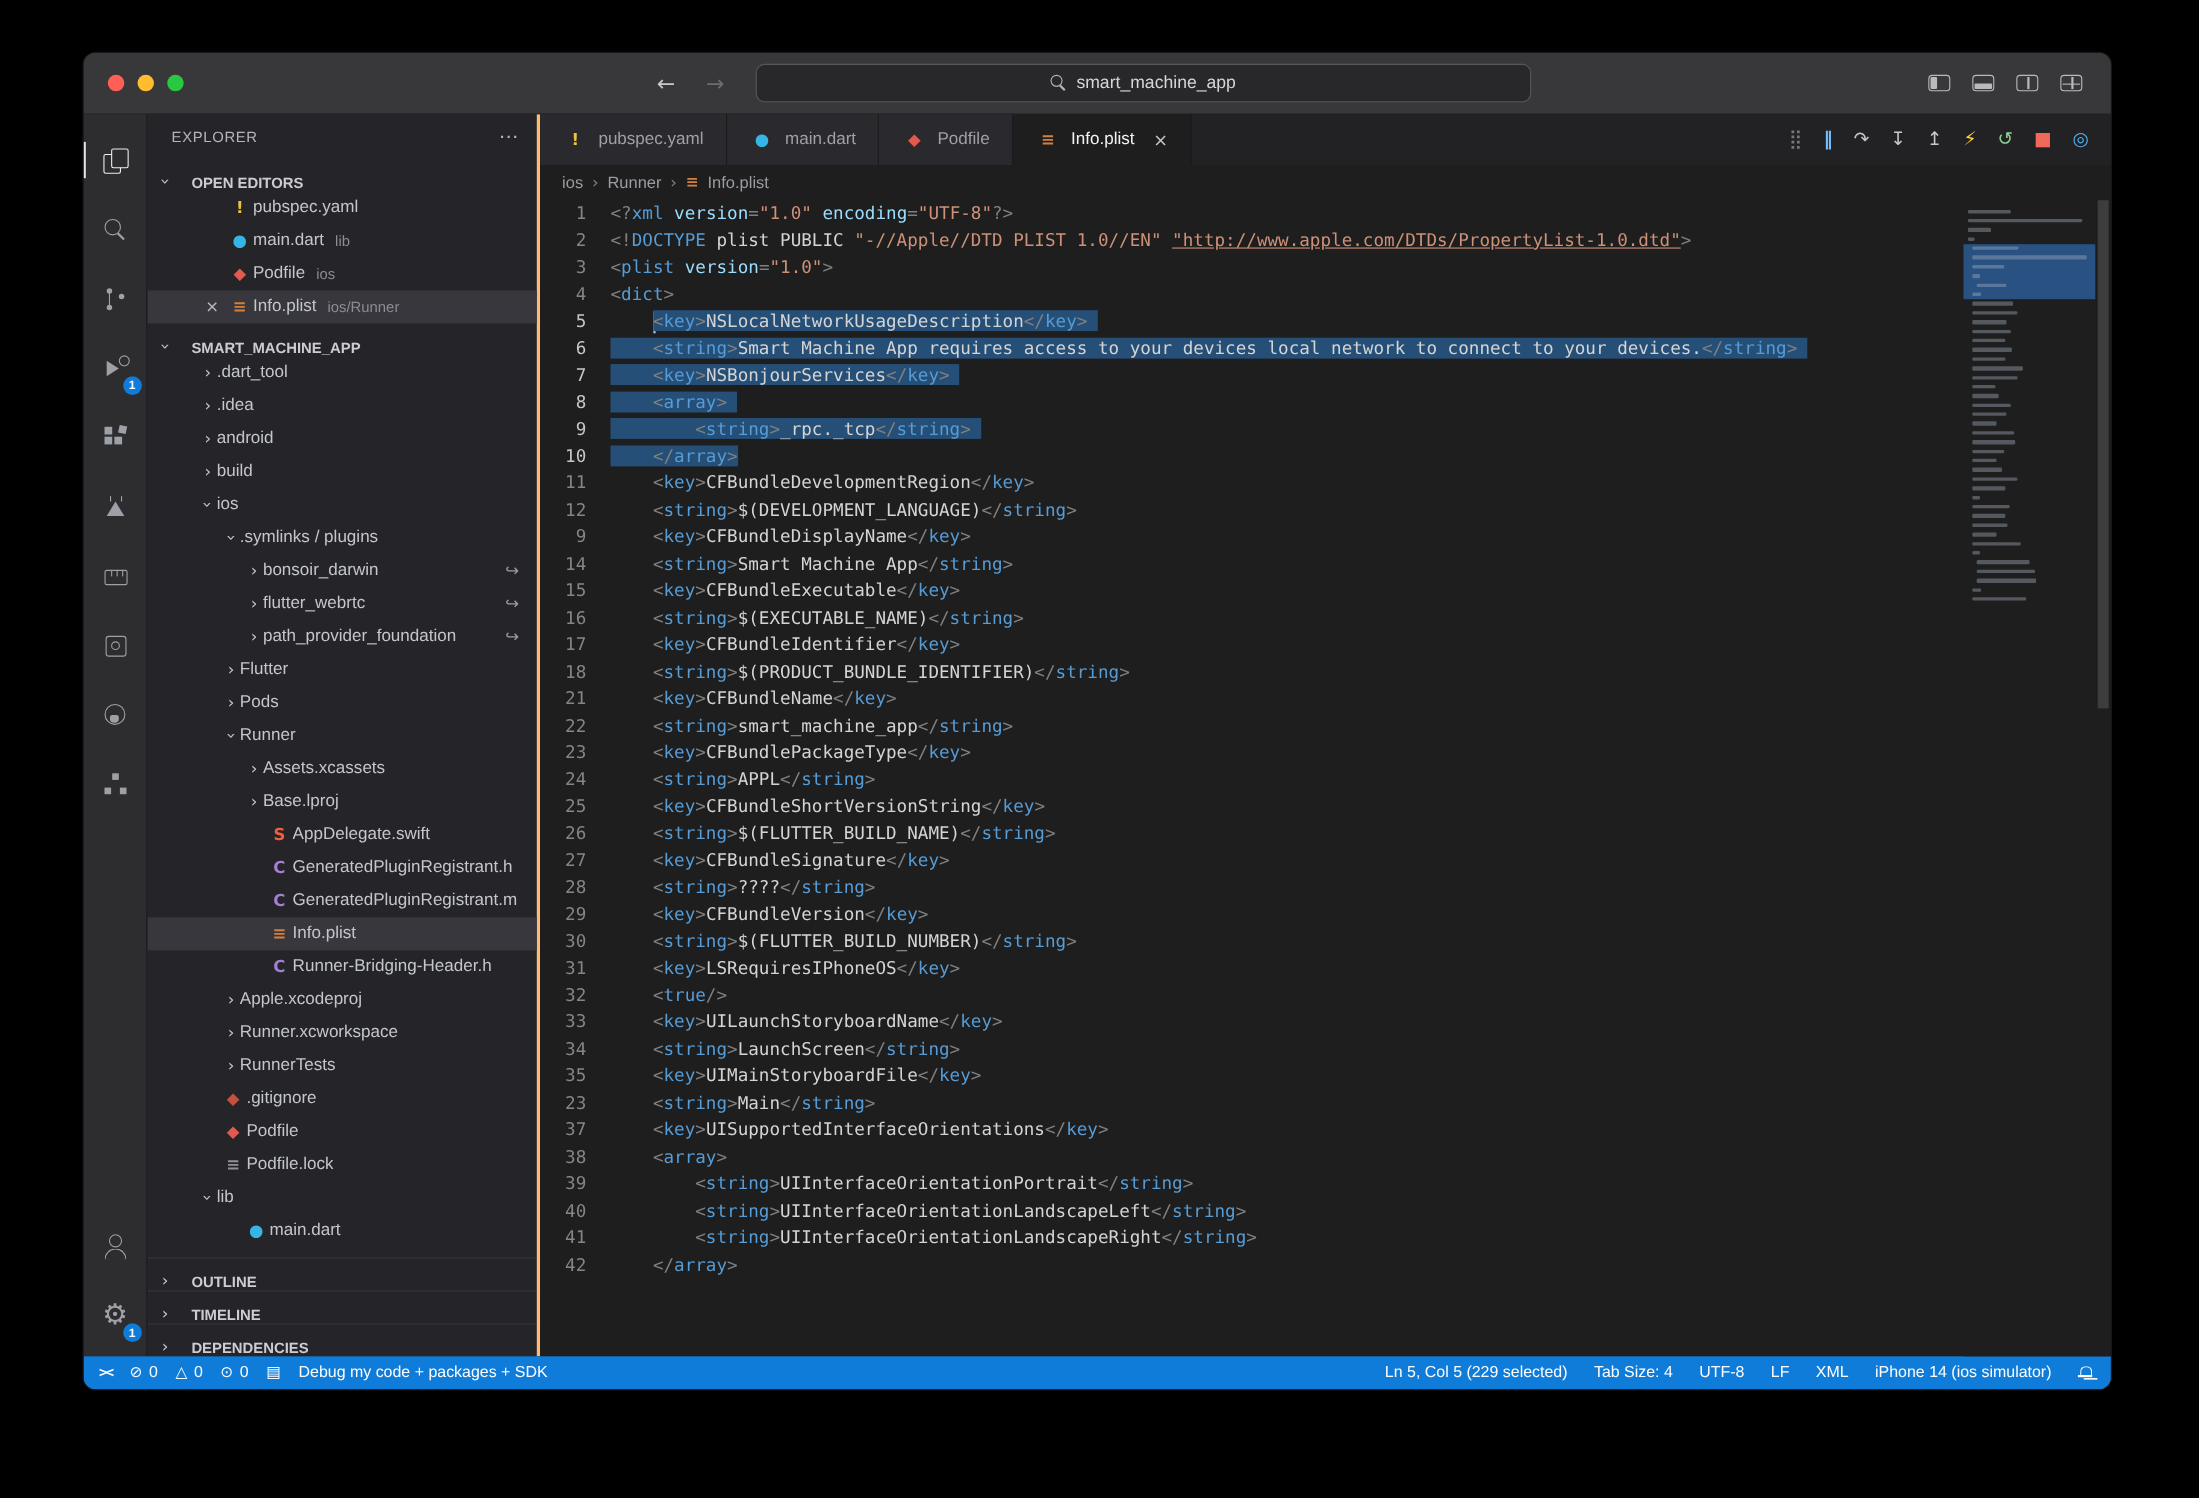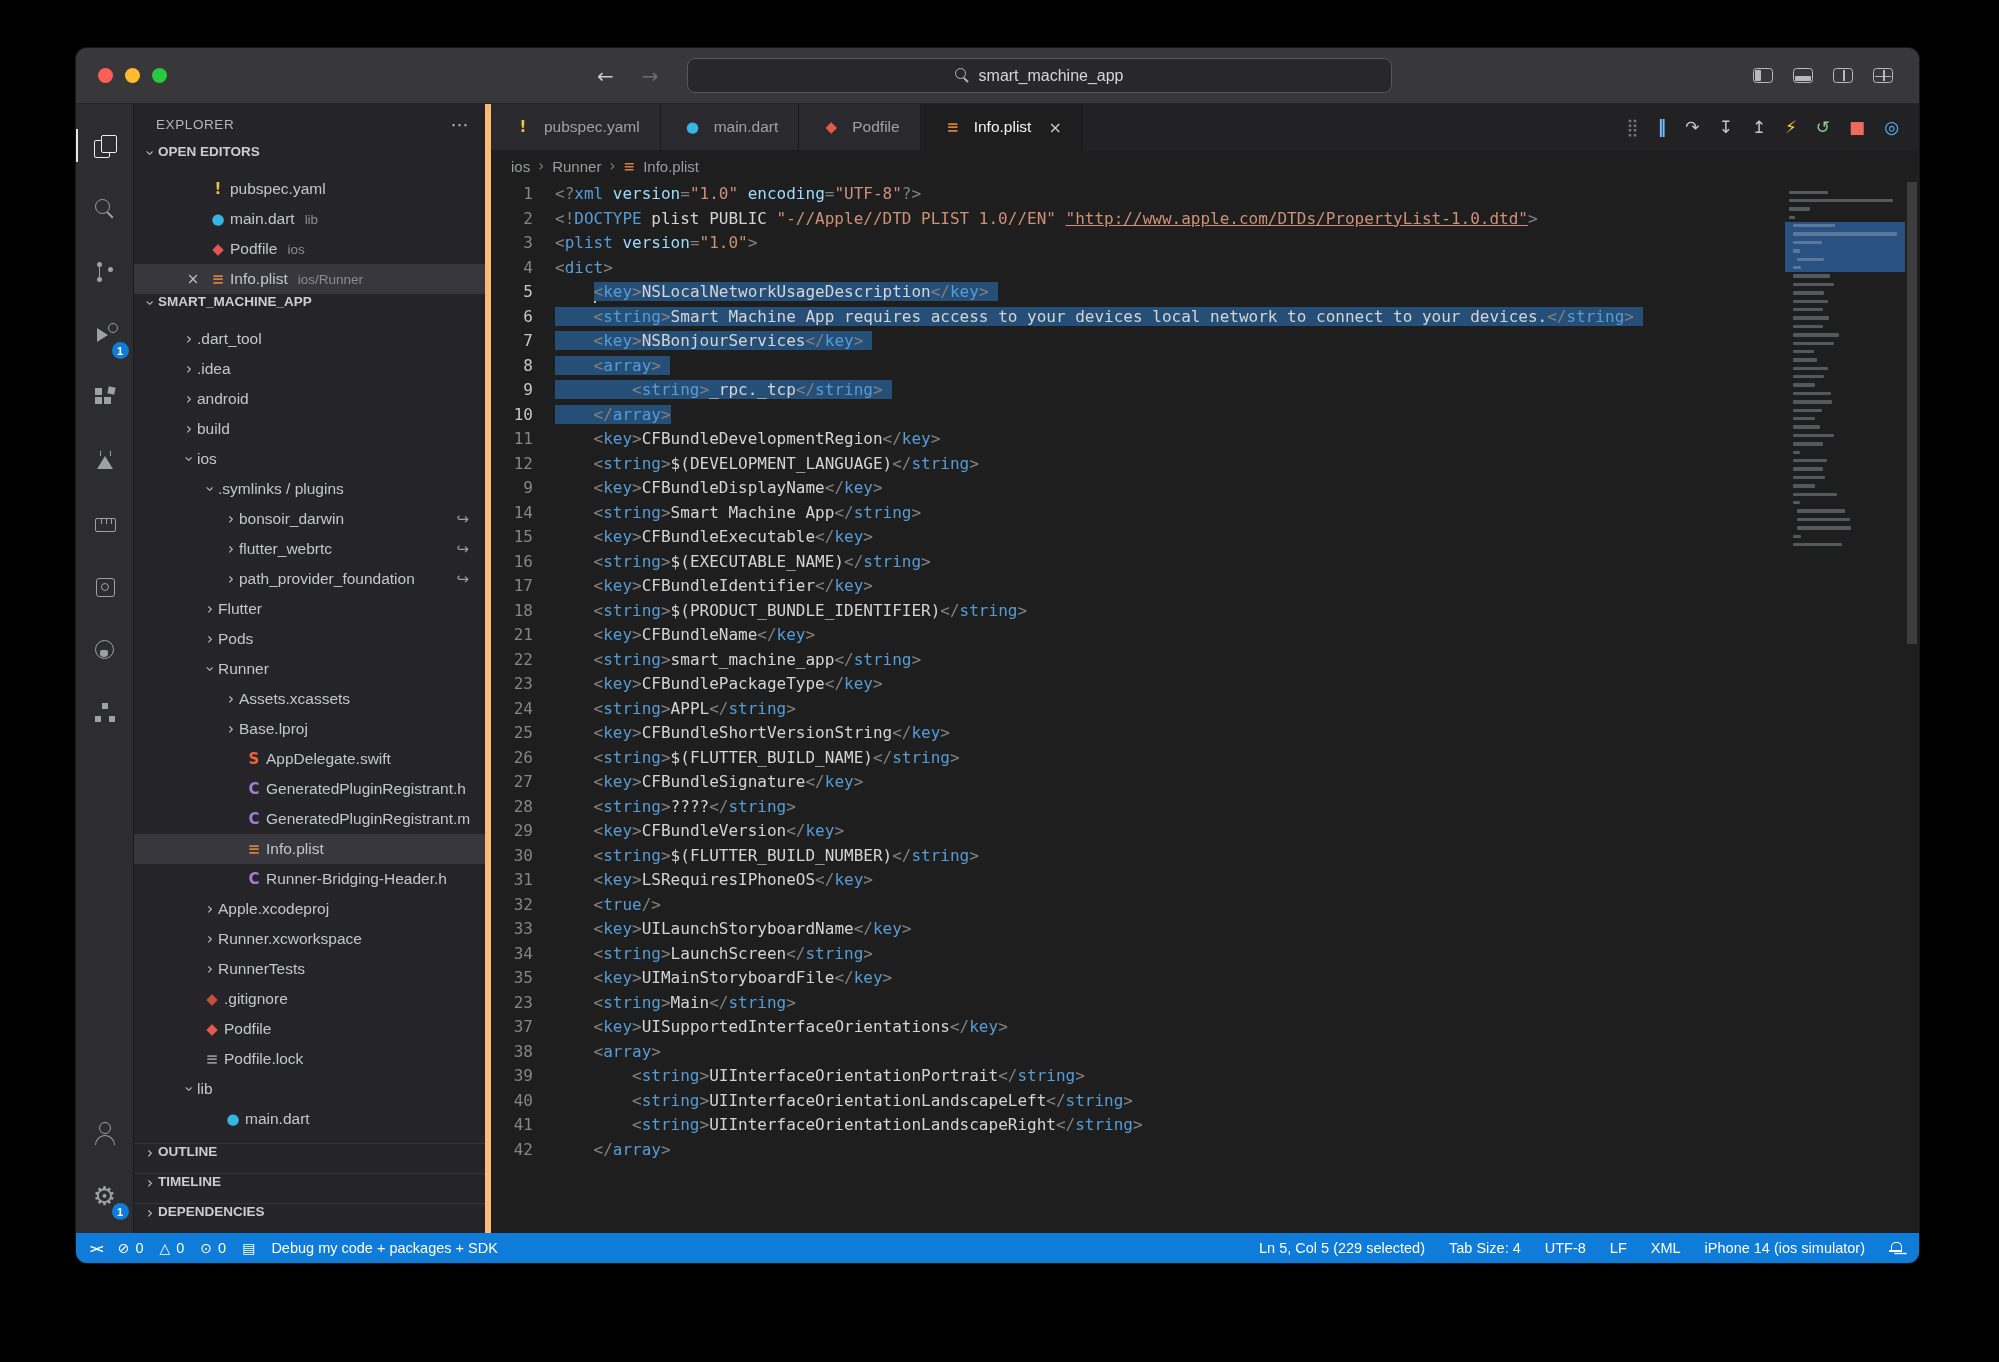--- a/index.html
+++ b/index.html
@@ -64,26 +64,26 @@
   .i-github::before{width:17px;height:17px;border:1.9px solid currentColor;border-radius:50%;left:4px;top:4px}
   .i-github::after{width:8px;height:7px;background:currentColor;border-radius:2px 2px 45% 45%;left:9px;top:14px}
   .i-hier::before{width:6px;height:6px;background:currentColor;left:11px;top:4px}
   .i-hier::after{width:6px;height:6px;background:currentColor;left:4px;top:17px;box-shadow:14px 0 currentColor}
   .i-account::before{width:10px;height:10px;border:1.9px solid currentColor;border-radius:50%;left:8px;top:3px}
   .i-account::after{width:18px;height:9px;border:1.9px solid currentColor;border-bottom:none;border-radius:10px 10px 0 0;left:4px;top:16px}
   .gear-glyph{font-family:"DejaVu Sans",sans-serif;font-size:26px;line-height:28px;text-align:center}
   .ab-badge{position:absolute;right:5px;bottom:7px;min-width:17px;height:17px;border-radius:9px;background:#0f7cd9;
     color:#fff;font-size:11px;font-weight:700;display:flex;align-items:center;justify-content:center;padding:0 3px}
   
-  .sidebar{width:357px;flex:none;background:#252529;border-right:6px solid #fdba74;display:flex;flex-direction:column;
+  .sidebar{width:357px;flex:none;background:#252529;border-right:3px solid #fdba74;display:flex;flex-direction:column;
     color:#c3c6cc;font-size:15.5px;overflow:hidden}
   .sb-title{height:40px;flex:none;display:flex;align-items:center;padding:0 16px 0 22px;
     font-size:13.5px;letter-spacing:.6px;color:#b4b6bb}
   .sb-title .dots{margin-left:auto;font-family:"DejaVu Sans",sans-serif;font-size:18px;color:#b4b6bb;cursor:pointer}
-  .sec-h{height:30px;flex:none;display:flex;align-items:flex-start;gap:0;padding-left:8px;
+  .sec-h{height:30px;flex:none;display:flex;align-items:flex-end;gap:16px;padding-left:8px;
     font-size:13.5px;font-weight:700;color:#cccdd2;cursor:pointer}
   .sec-h.bordered{border-top:1px solid rgba(255,255,255,.07)}
   .twisty{font-family:"DejaVu Sans",sans-serif;display:inline-block;width:16px;text-align:center;
     font-size:15px;font-weight:400;color:#c3c5ca;flex:none}
   .twisty.open{transform:rotate(90deg)}
   .row{height:30px;display:flex;align-items:center;cursor:pointer;white-space:nowrap}
   .row.selected{background:#37373d}
   .row .label{overflow:hidden;text-overflow:ellipsis}
   .row .dimpath{margin-left:10px;color:#8a8d93;font-size:13.5px}
   .oe-close{width:26px;flex:none;text-align:center;color:#b9bbc0;font-family:"DejaVu Sans",sans-serif;font-size:15px}

